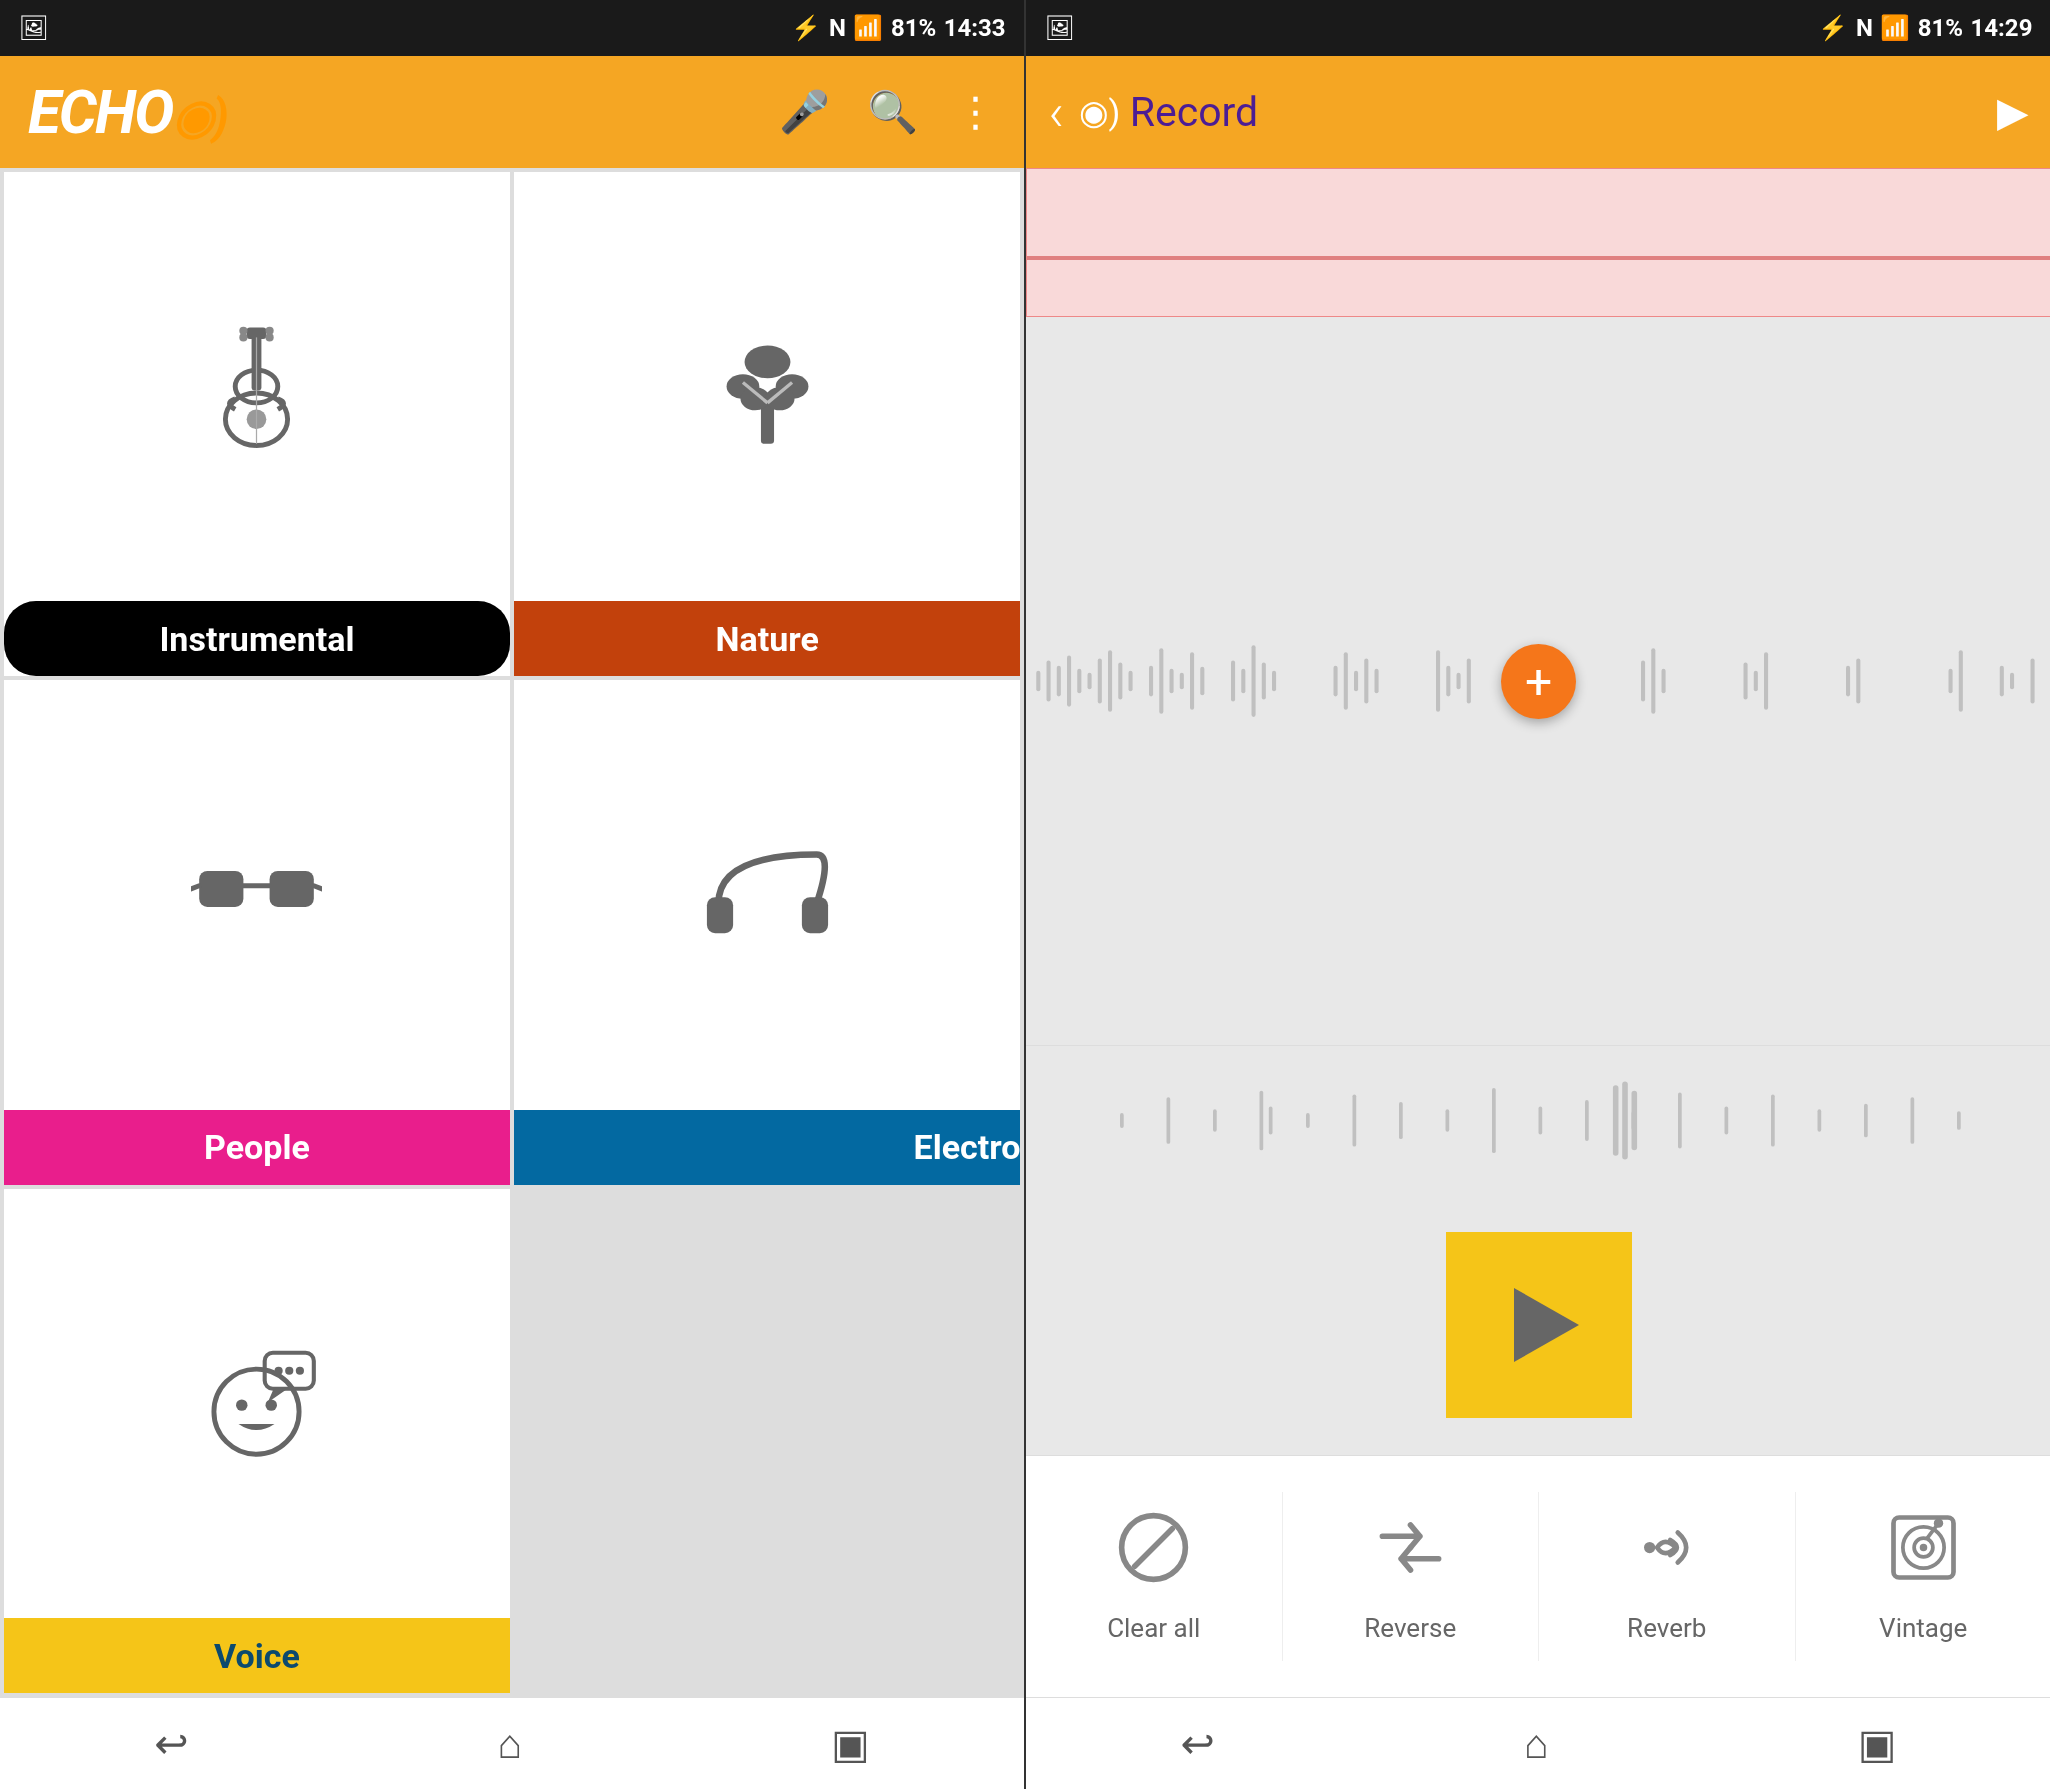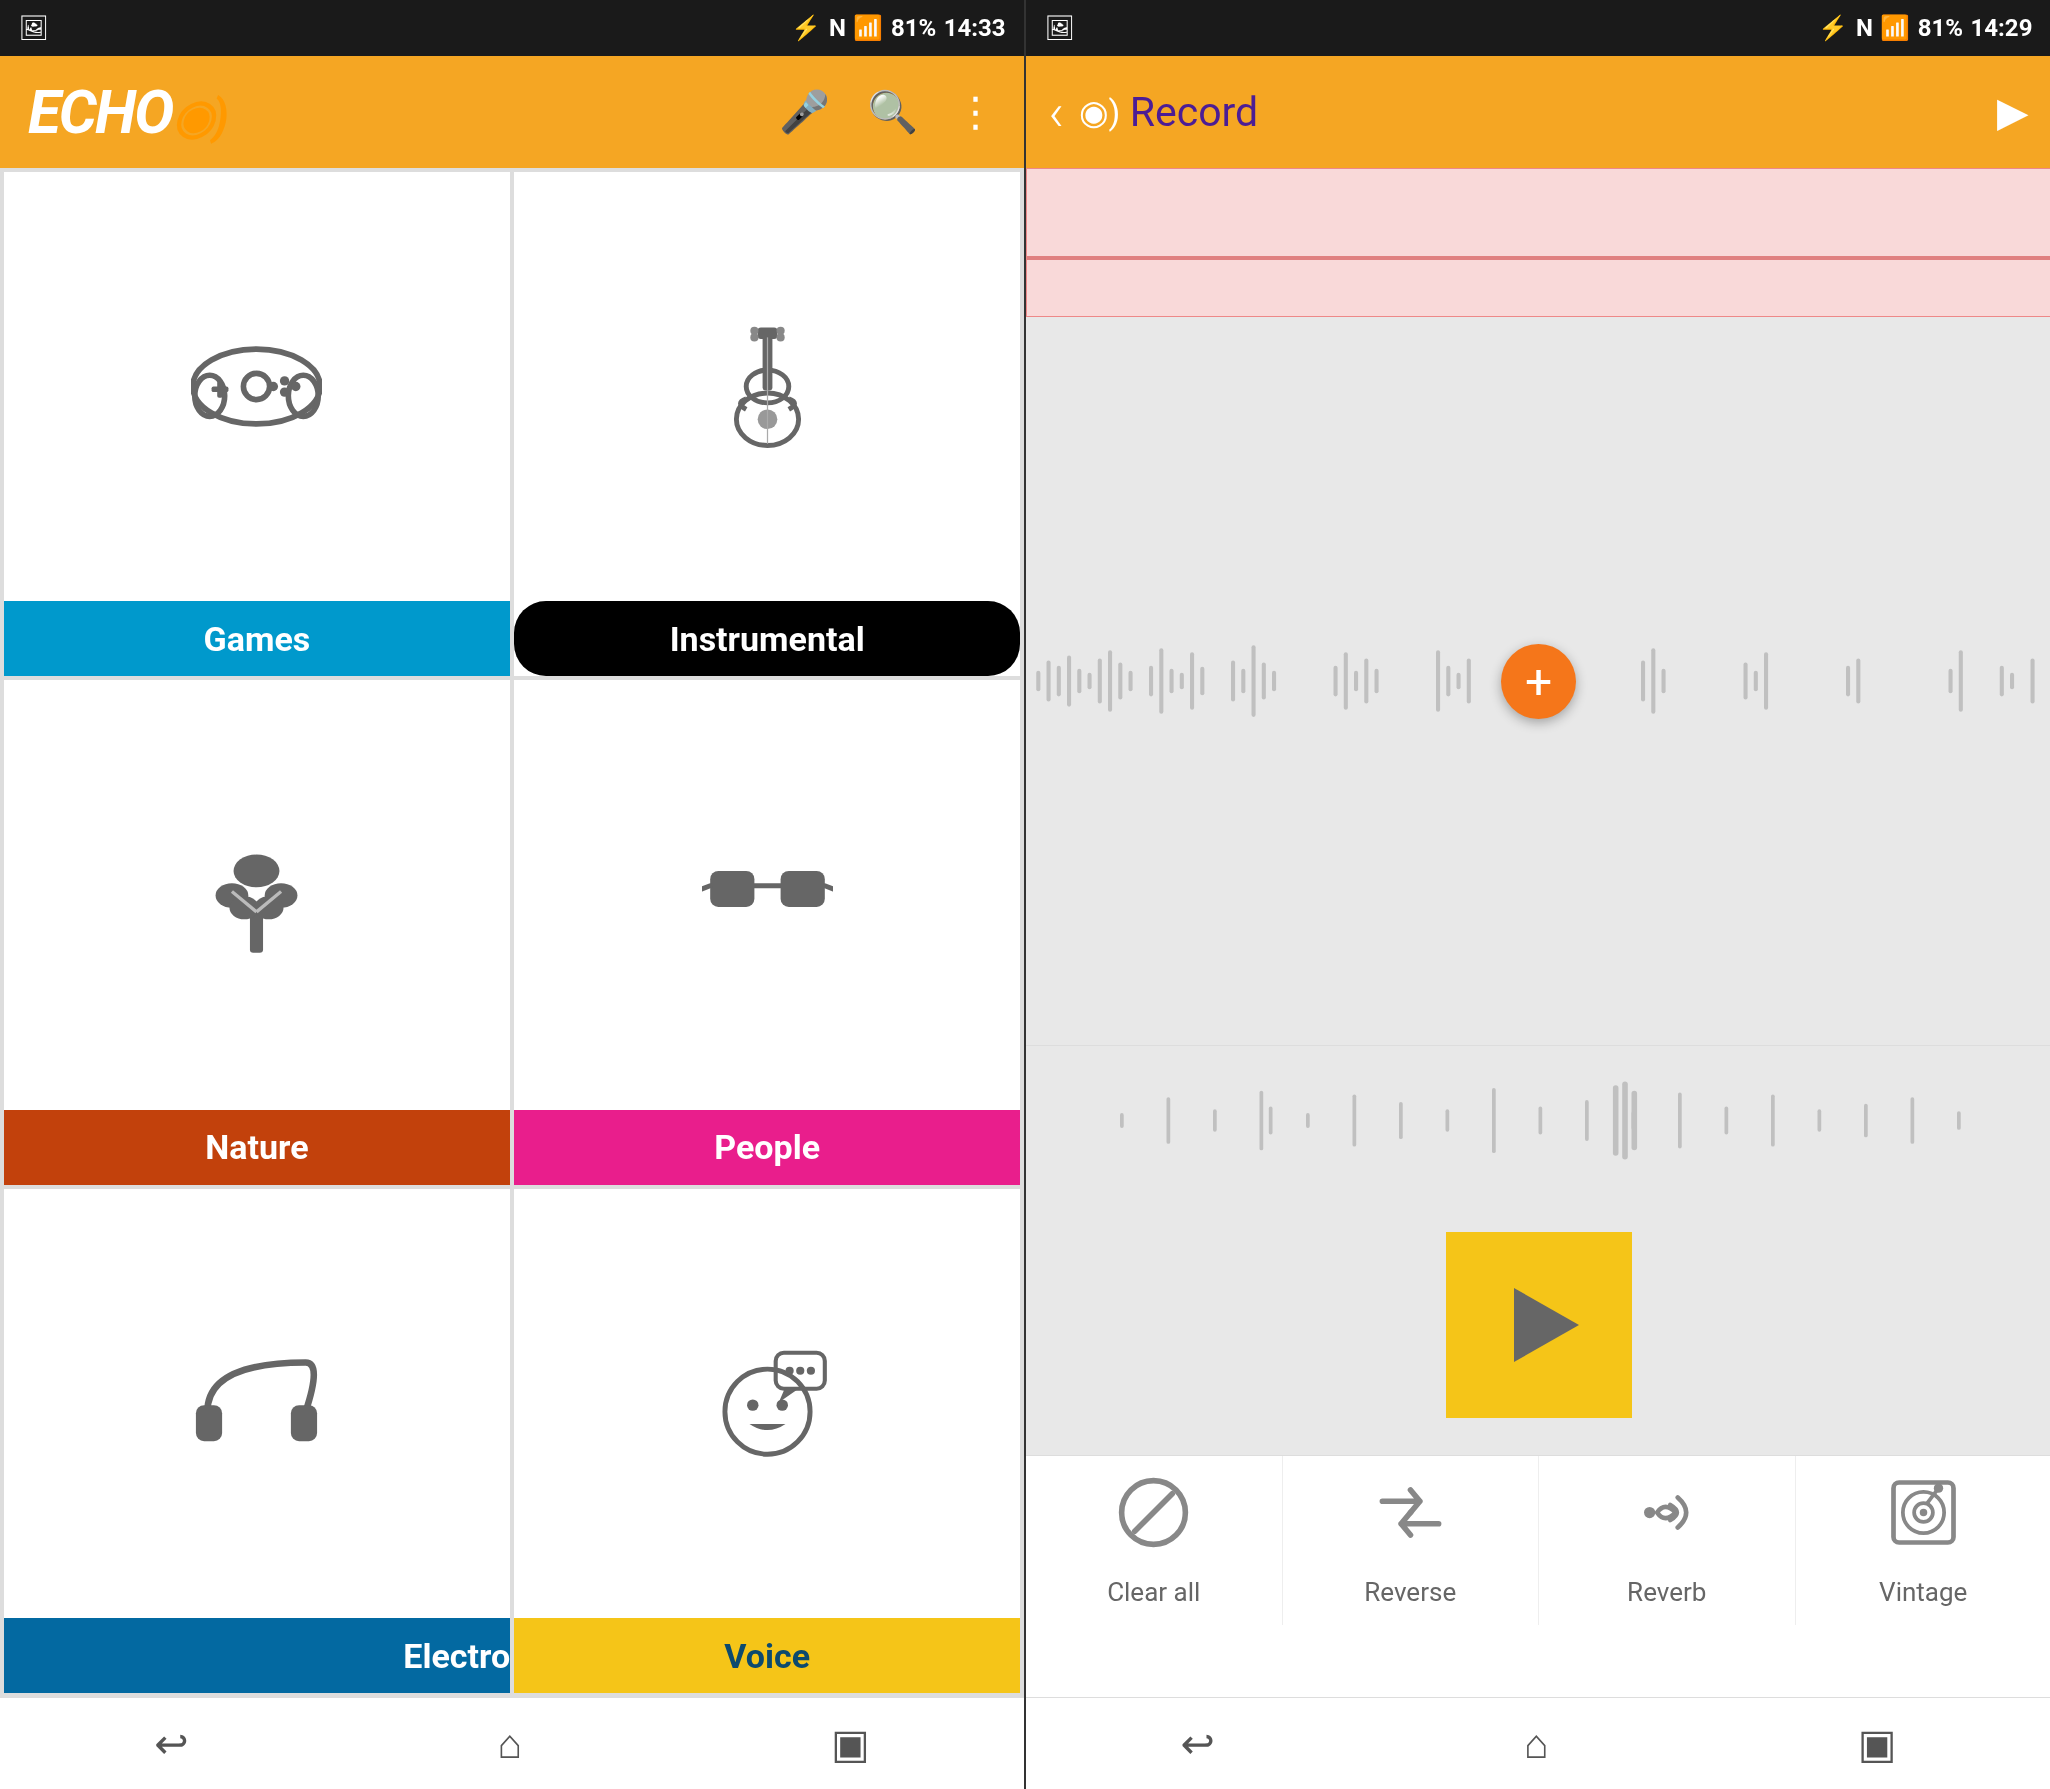--- a/index.html
+++ b/index.html
@@ -266,21 +266,21 @@
       border-width: 37px 0 37px 65px;
       border-color: transparent transparent transparent #666;
       margin-left: 15px;
     }
 
     
     .effects-bar {
       height: 242px;
       background: white;
       display: flex;
-      align-items: flex-start;
+      align-items: center;
       border-top: 0.9px solid #ddd;
     }
     .effect-item {
       flex: 1;
       display: flex;
       flex-direction: column;
       align-items: center;
       justify-content: center;
       gap: 11.2px;
       cursor: pointer;
@@ -329,43 +329,20 @@
     <div class="header-icons">
       <span class="header-icon">🎤</span>
       <span class="header-icon">🔍</span>
       <span class="header-icon">⋮</span>
     </div>
   </div>
 
 
   <div class="category-grid">
 
-    <div class="category-card">
-      <div class="category-icon-area">
-        <svg viewBox="0 0 140 100">
-          <ellipse cx="70" cy="50" rx="68" ry="40" fill="none" stroke="#666" stroke-width="6"></ellipse>
-          <circle cx="70" cy="50" r="14" fill="none" stroke="#666" stroke-width="6"></circle>
-
-          <ellipse cx="20" cy="60" rx="16" ry="22" fill="none" stroke="#666" stroke-width="6"></ellipse>
-
-          <ellipse cx="120" cy="60" rx="16" ry="22" fill="none" stroke="#666" stroke-width="6"></ellipse>
-
-          <rect x="28" y="44" width="6" height="18" rx="2" fill="#666"></rect>
-          <rect x="22" y="50" width="18" height="6" rx="2" fill="#666"></rect>
-
-          <circle cx="100" cy="44" r="5" fill="#666"></circle>
-          <circle cx="112" cy="50" r="5" fill="#666"></circle>
-          <circle cx="100" cy="56" r="5" fill="#666"></circle>
-          <circle cx="88" cy="50" r="5" fill="#666"></circle>
-        </svg>
-      </div>
-      <div class="category-label label-blue">
-        <span>Games</span>
-      </div>
-    </div>
 
     <div class="category-card">
       <div class="category-icon-area">
         <svg viewBox="0 0 120 160">
 
           <ellipse cx="60" cy="120" rx="38" ry="32" fill="none" stroke="#666" stroke-width="6"></ellipse>
           <ellipse cx="60" cy="80" rx="26" ry="20" fill="none" stroke="#666" stroke-width="6"></ellipse>
 
           <path d="M34 95 Q20 100 34 108" fill="none" stroke="#666" stroke-width="6"></path>
           <path d="M86 95 Q100 100 86 108" fill="none" stroke="#666" stroke-width="6"></path>

